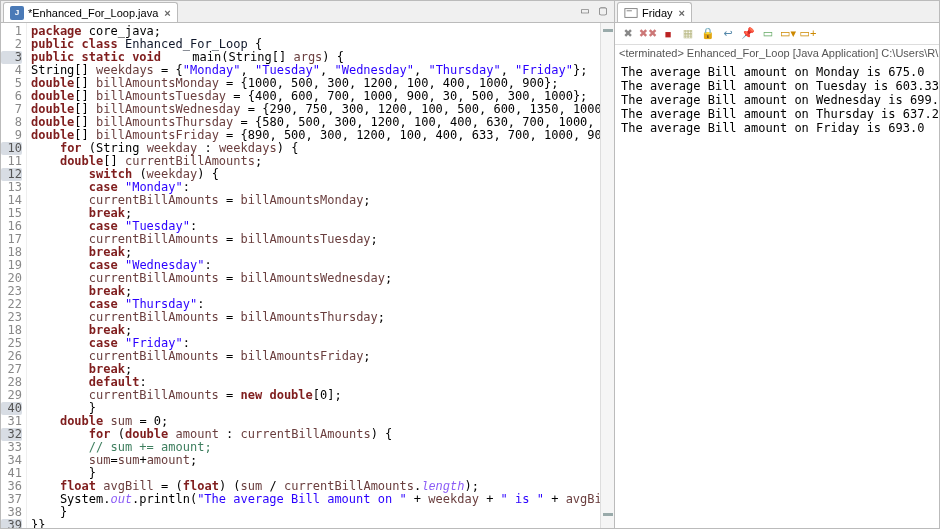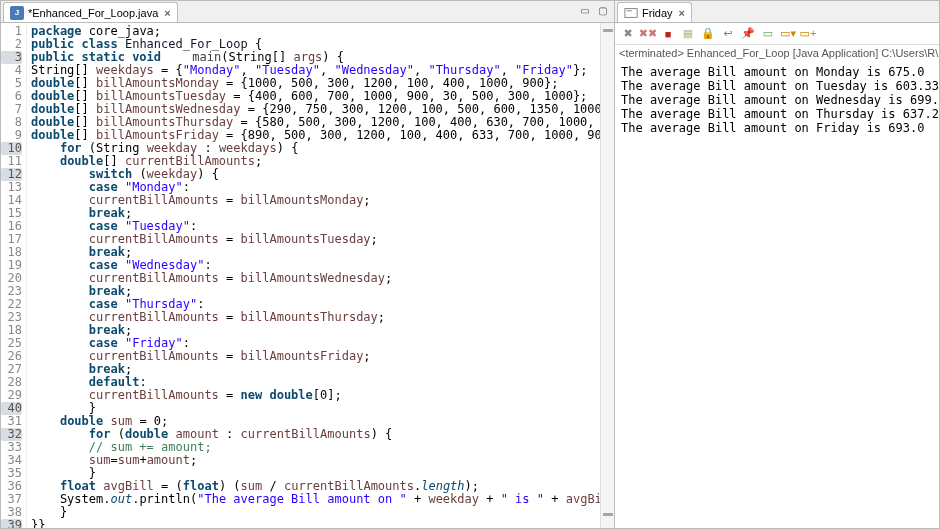--- a/index.html
+++ b/index.html
@@ -18,27 +18,27 @@
 .status { font-size:11px; color:#555; padding:2px 4px; white-space:nowrap; overflow:hidden; }
 .editor-body { flex:1; display:flex; overflow:hidden; font-family:Consolas,monospace; font-size:12px; line-height:13px; }
 .gutter { width:26px; background:#fff; border-right:1px solid #eee; text-align:right; padding:2px 4px 2px 0; color:#888; }
 .gutter .ln { height:13px; }
 .gutter .ln.hl { background:#d8dde4; color:#555; border-radius:2px; }
 .code { flex:1; padding:2px 4px; white-space:pre; overflow:auto; position:relative; }
 .code .line { height:13px; }
 .ov { width:14px; background:#f5f5f5; border-left:1px solid #ddd; position:relative; }
 .ov .mk { position:absolute; left:2px; width:10px; height:3px; background:#9aa; }
 .console-body { flex:1; padding:4px 6px; font-family:Consolas,monospace; font-size:12px; line-height:14px; color:#000; white-space:pre; overflow:auto; }
-.kw { color:#0c4a6e; font-weight:bold; }
+.kw { color:#7f1d1d; font-weight:bold; }
 .cl { color:#0f172a; }
-.mn { color:#404040;padding-left:24px; }
+.mn { color:#000000;padding-left:24px; }
 .va { color:#6a3e3e; }
 .st { color:#2a00ff; }
 .cm { color:#3f7f5f; }
-.fi { color:#0c4a6e; font-style:italic; }
+.fi { color:#8b5cf6; font-style:italic;font-family:Liberation Mono, monospace; }
 .op { color:#000; }
 .fileicon { background:#4a7ab7; color:#fff; font-size:8px; font-weight:bold; border-radius:2px; width:14px; height:14px; display:inline-flex; align-items:center; justify-content:center; }
 .consicon svg { width:14px; height:14px; }
 </style>
 </head>
 <body>
 
 <div class="pane left">
   <div class="tabbar">
     <div class="tab">
@@ -80,21 +80,21 @@
         <div class="ln">25</div>
         <div class="ln">26</div>
         <div class="ln">27</div>
         <div class="ln">28</div>
         <div class="ln">29</div>
         <div class="ln hl">40</div>
         <div class="ln">31</div>
         <div class="ln hl">32</div>
         <div class="ln">33</div>
         <div class="ln">34</div>
-        <div class="ln">35</div>
+        <div class="ln">41</div>
         <div class="ln">36</div>
         <div class="ln">37</div>
         <div class="ln">38</div>
         <div class="ln hl">39</div>
       </div>
     <div class="code" id="code"><div class="line"><span class="kw">package</span><span class="op"> core_java;</span></div><div class="line"><span class="kw">public class</span><span class="op"> </span><span class="cl">Enhanced_For_Loop</span><span class="op"> {</span></div><div class="line"><span class="kw">public static void</span><span class="op"> </span><span class="mn">main</span><span class="op">(String[] </span><span class="va">args</span><span class="op">) {</span></div><div class="line"><span class="op">String[] </span><span class="va">weekdays</span><span class="op"> = {</span><span class="st">"Monday"</span><span class="op">, </span><span class="st">"Tuesday"</span><span class="op">, </span><span class="st">"Wednesday"</span><span class="op">, </span><span class="st">"Thursday"</span><span class="op">, </span><span class="st">"Friday"</span><span class="op">};</span></div><div class="line"><span class="kw">double</span><span class="op">[] </span><span class="va">billAmountsMonday</span><span class="op"> = {1000, 500, 300, 1200, 100, 400, 1000, 900};</span></div><div class="line"><span class="kw">double</span><span class="op">[] </span><span class="va">billAmountsTuesday</span><span class="op"> = {400, 600, 700, 1000, 900, 30, 500, 300, 1000};</span></div><div class="line"><span class="kw">double</span><span class="op">[] </span><span class="va">billAmountsWednesday</span><span class="op"> = {290, 750, 300, 1200, 100, 500, 600, 1350, 1000, 900};</span></div><div class="line"><span class="kw">double</span><span class="op">[] </span><span class="va">billAmountsThursday</span><span class="op"> = {580, 500, 300, 1200, 100, 400, 630, 700, 1000, 1100, 500};</span></div><div class="line"><span class="kw">double</span><span class="op">[] </span><span class="va">billAmountsFriday</span><span class="op"> = {890, 500, 300, 1200, 100, 400, 633, 700, 1000, 900, 1000};</span></div><div class="line"><span class="op">    </span><span class="kw">for</span><span class="op"> (String </span><span class="va">weekday</span><span class="op"> : </span><span class="va">weekdays</span><span class="op">) {</span></div><div class="line"><span class="op">    </span><span class="kw">double</span><span class="op">[] </span><span class="va">currentBillAmounts</span><span class="op">;</span></div><div class="line"><span class="op">        </span><span class="kw">switch</span><span class="op"> (</span><span class="va">weekday</span><span class="op">) {</span></div><div class="line"><span class="op">        </span><span class="kw">case</span><span class="op"> </span><span class="st">"Monday"</span><span class="op">:</span></div><div class="line"><span class="op">        </span><span class="va">currentBillAmounts</span><span class="op"> = </span><span class="va">billAmountsMonday</span><span class="op">;</span></div><div class="line"><span class="op">        </span><span class="kw">break</span><span class="op">;</span></div><div class="line"><span class="op">        </span><span class="kw">case</span><span class="op"> </span><span class="st">"Tuesday"</span><span class="op">:</span></div><div class="line"><span class="op">        </span><span class="va">currentBillAmounts</span><span class="op"> = </span><span class="va">billAmountsTuesday</span><span class="op">;</span></div><div class="line"><span class="op">        </span><span class="kw">break</span><span class="op">;</span></div><div class="line"><span class="op">        </span><span class="kw">case</span><span class="op"> </span><span class="st">"Wednesday"</span><span class="op">:</span></div><div class="line"><span class="op">        </span><span class="va">currentBillAmounts</span><span class="op"> = </span><span class="va">billAmountsWednesday</span><span class="op">;</span></div><div class="line"><span class="op">        </span><span class="kw">break</span><span class="op">;</span></div><div class="line"><span class="op">        </span><span class="kw">case</span><span class="op"> </span><span class="st">"Thursday"</span><span class="op">:</span></div><div class="line"><span class="op">        </span><span class="va">currentBillAmounts</span><span class="op"> = </span><span class="va">billAmountsThursday</span><span class="op">;</span></div><div class="line"><span class="op">        </span><span class="kw">break</span><span class="op">;</span></div><div class="line"><span class="op">        </span><span class="kw">case</span><span class="op"> </span><span class="st">"Friday"</span><span class="op">:</span></div><div class="line"><span class="op">        </span><span class="va">currentBillAmounts</span><span class="op"> = </span><span class="va">billAmountsFriday</span><span class="op">;</span></div><div class="line"><span class="op">        </span><span class="kw">break</span><span class="op">;</span></div><div class="line"><span class="op">        </span><span class="kw">default</span><span class="op">:</span></div><div class="line"><span class="op">        </span><span class="va">currentBillAmounts</span><span class="op"> = </span><span class="kw">new double</span><span class="op">[0];</span></div><div class="line"><span class="op">        }</span></div><div class="line"><span class="op">    </span><span class="kw">double</span><span class="op"> </span><span class="va">sum</span><span class="op"> = 0;</span></div><div class="line"><span class="op">        </span><span class="kw">for</span><span class="op"> (</span><span class="kw">double</span><span class="op"> </span><span class="va">amount</span><span class="op"> : </span><span class="va">currentBillAmounts</span><span class="op">) {</span></div><div class="line"><span class="op">        </span><span class="cm">// sum += amount;</span></div><div class="line"><span class="op">        </span><span class="va">sum</span><span class="op">=</span><span class="va">sum</span><span class="op">+</span><span class="va">amount</span><span class="op">;</span></div><div class="line"><span class="op">        }</span></div><div class="line"><span class="op">    </span><span class="kw">float</span><span class="op"> </span><span class="va">avgBill</span><span class="op"> = (</span><span class="kw">float</span><span class="op">) (</span><span class="va">sum</span><span class="op"> / </span><span class="va">currentBillAmounts</span><span class="op">.</span><span class="fi">length</span><span class="op">);</span></div><div class="line"><span class="op">    System.</span><span class="fi">out</span><span class="op">.println(</span><span class="st">"The average Bill amount on "</span><span class="op"> + </span><span class="va">weekday</span><span class="op"> + </span><span class="st">" is "</span><span class="op"> + </span><span class="va">avgBill</span></div><div class="line"><span class="op">    }</span></div><div class="line"><span class="op">}}</span></div></div>
     <div class="ov">
       <div class="mk" style="top:6px"></div>
       <div class="mk" style="top:490px"></div>
     </div>

